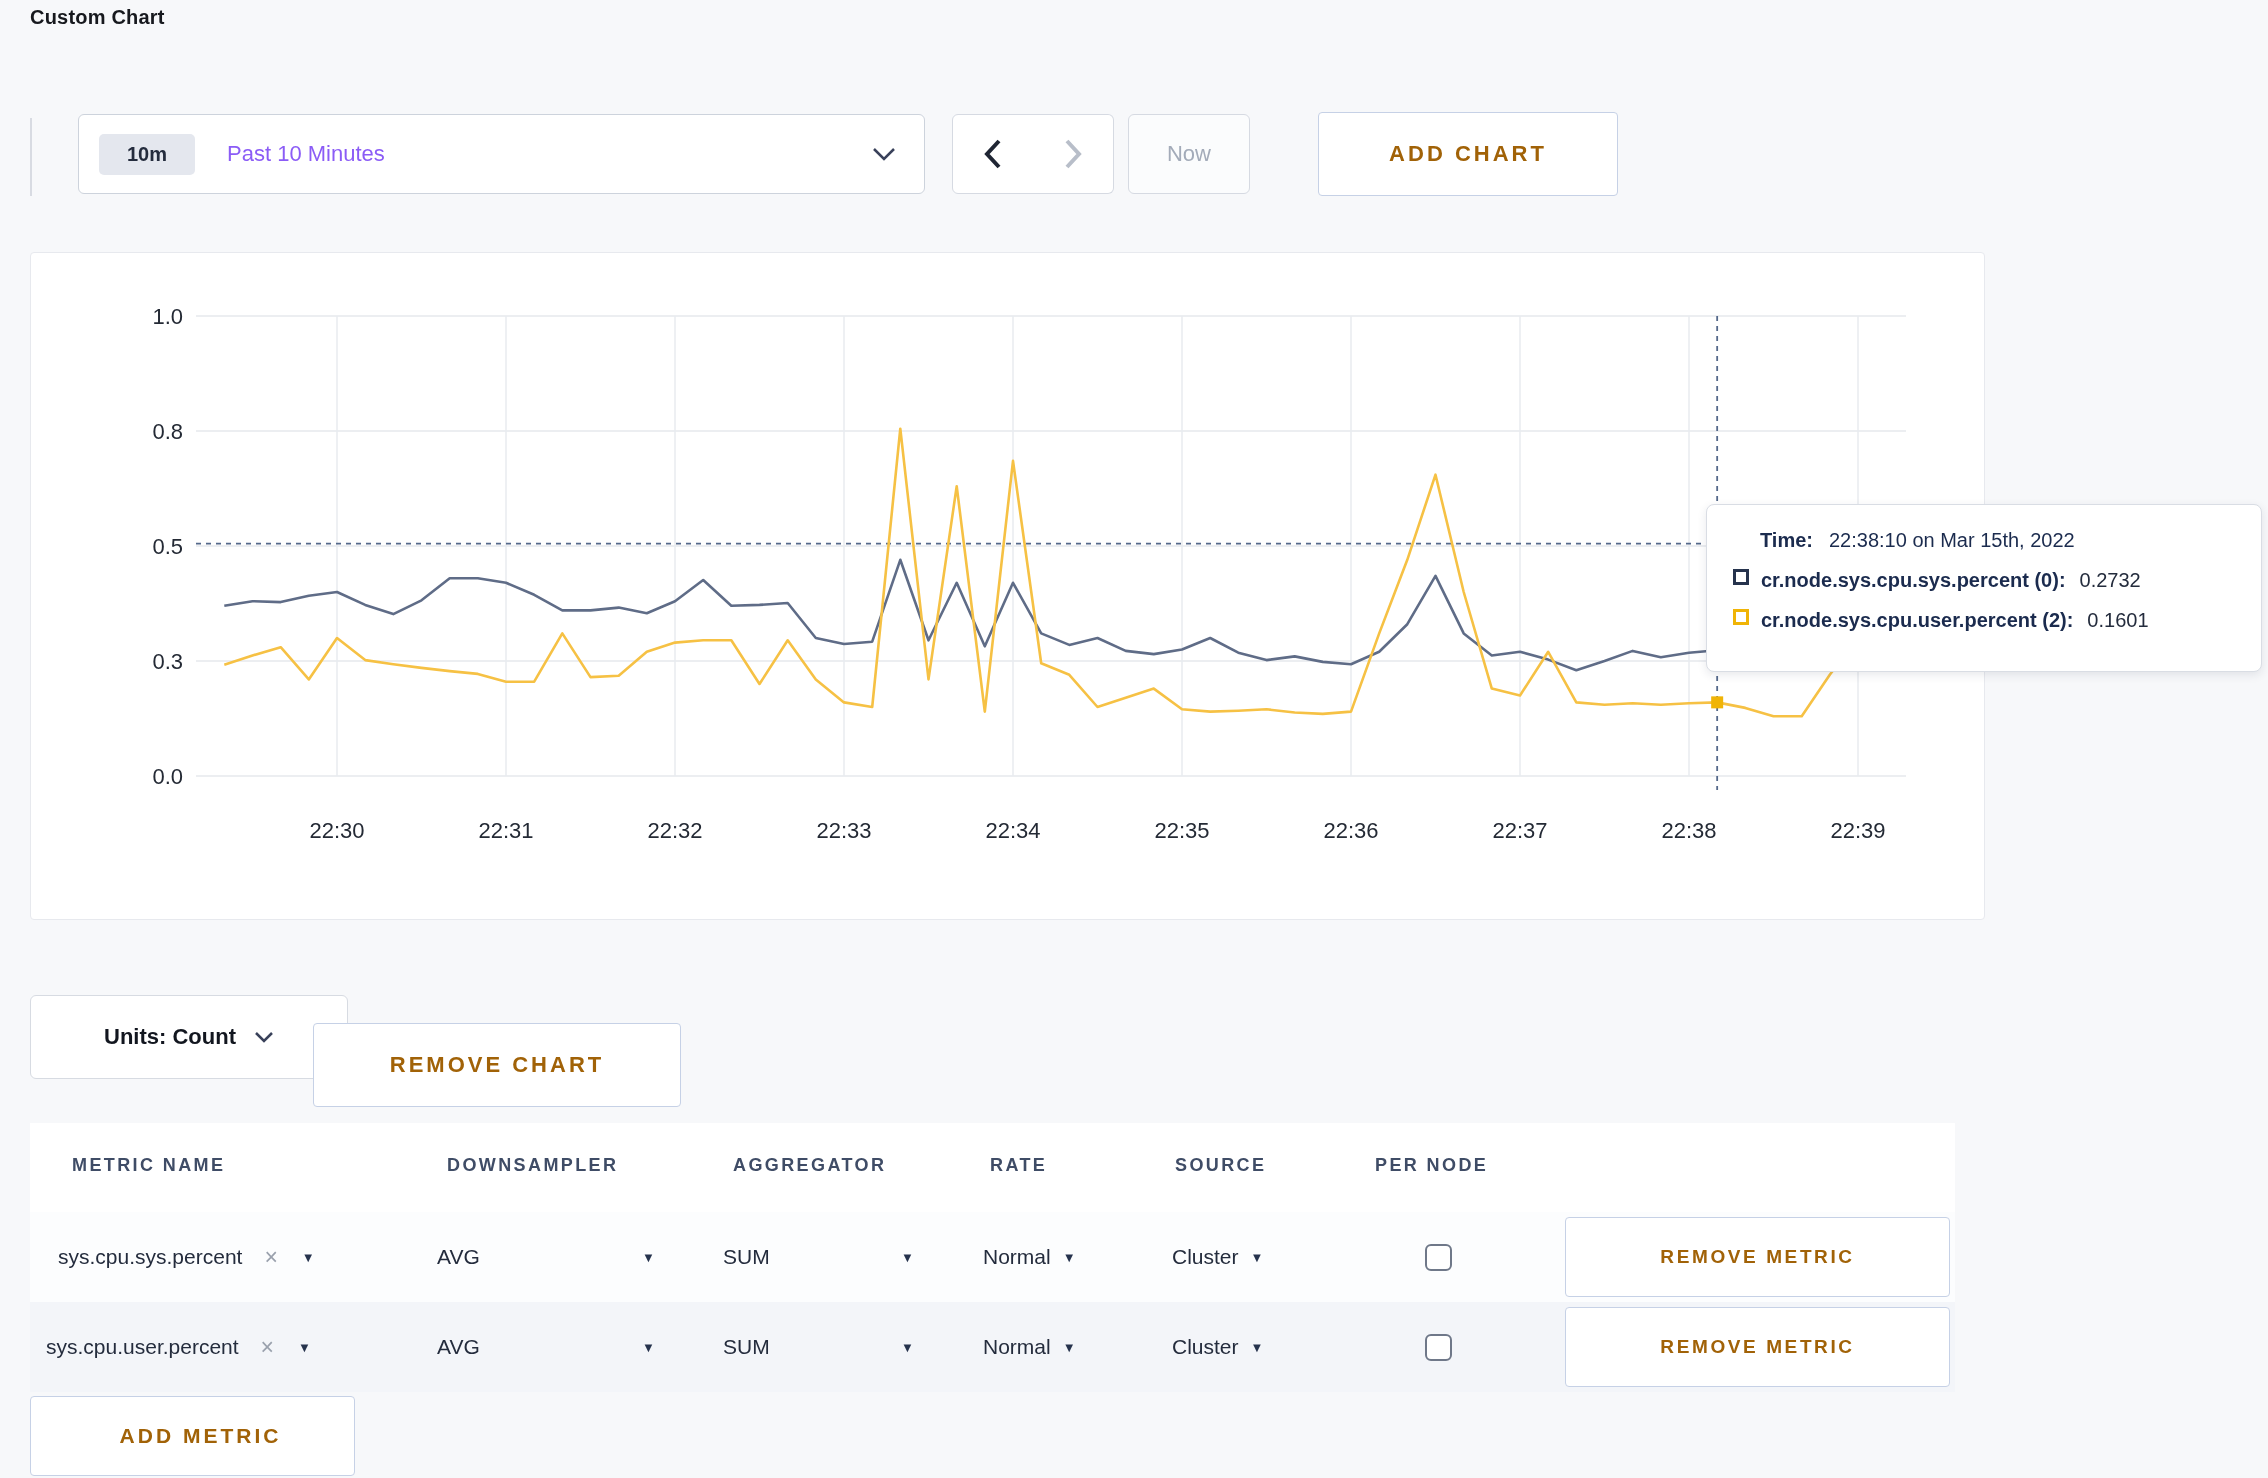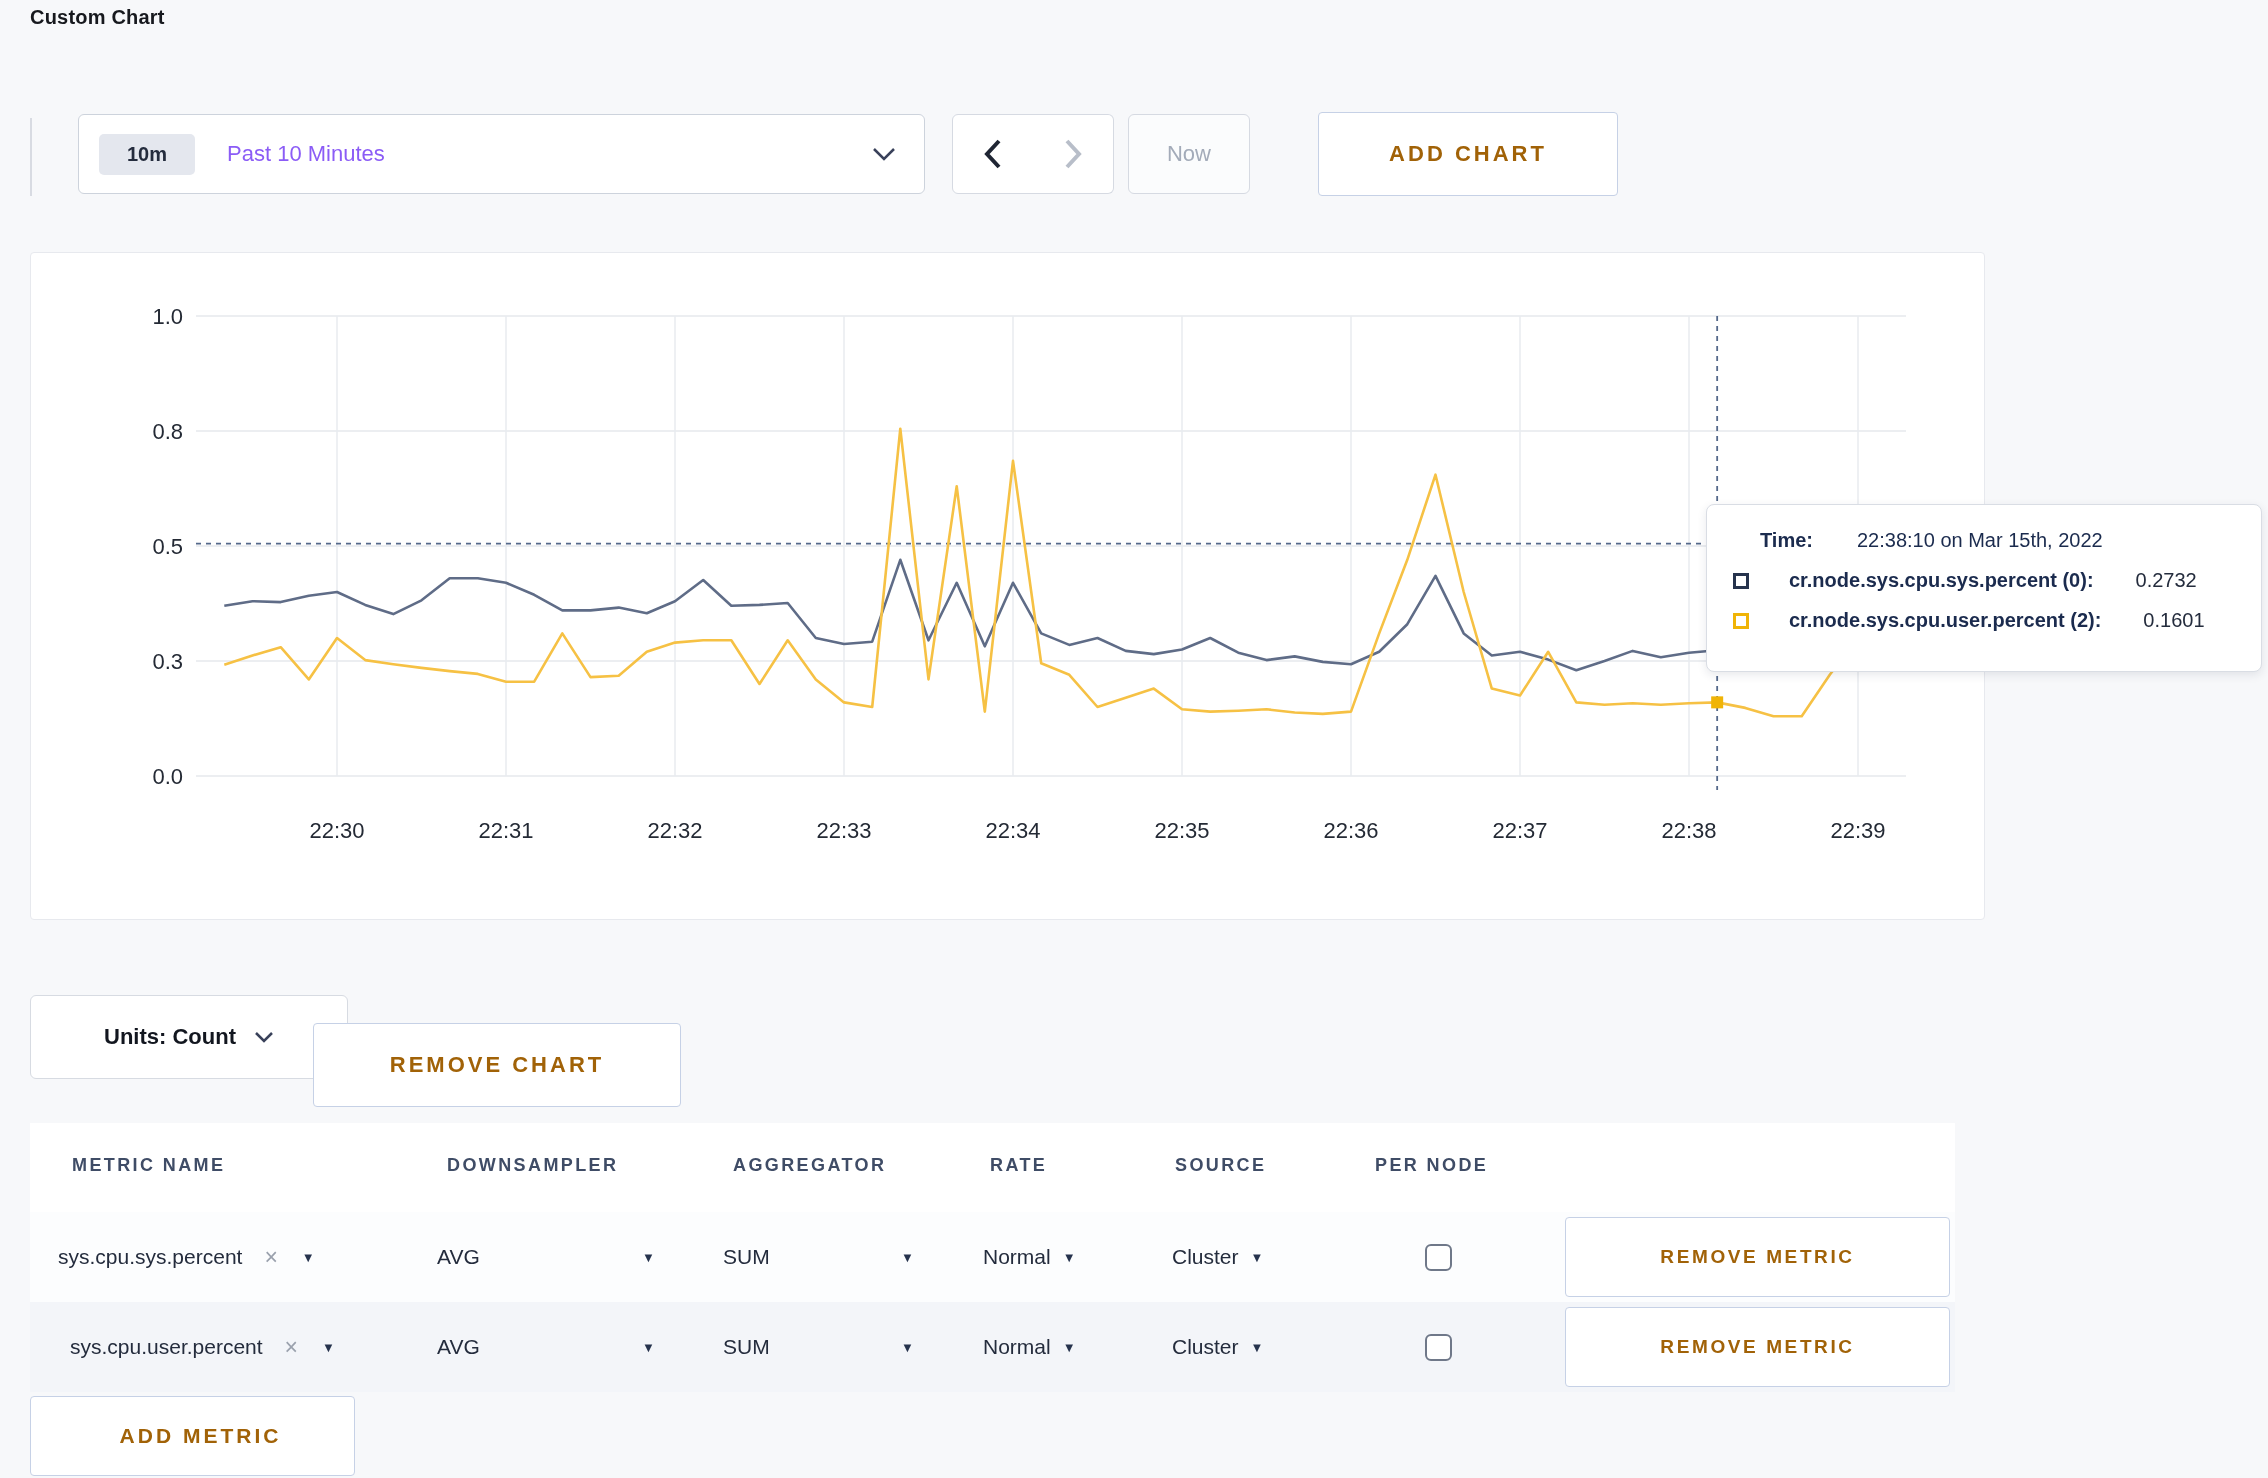--- a/index.html
+++ b/index.html
@@ -44,21 +44,21 @@
     left:30px;top:252px;width:1955px;height:668px;background:#fff;
     border:1px solid #e7e9ee;border-radius:4px;box-sizing:border-box;
   }
   #chart-svg{position:absolute;left:0;top:0;}
   
   #chart-tooltip{
     left:1706px;top:504px;width:556px;height:168px;background:#fff;border:1px solid #d9dde4;
     border-radius:8px;box-shadow:0 3px 10px rgba(30,40,70,.10);box-sizing:border-box;
     padding:24px 26px 0 26px;z-index:5;font-size:20px;color:#1b2b4e;
   }
-  .tt-row{display:flex;align-items:center;margin-bottom:17px;white-space:nowrap;gap:28px;}
+  .tt-row{display:flex;align-items:flex-start;margin-bottom:17px;white-space:nowrap;}
   .tt-time-label{font-weight:bold;margin-left:27px;margin-right:16px;}
   .tt-swatch{width:16px;height:16px;border:3px solid;box-sizing:border-box;margin-right:12px;flex:none;}
   .tt-name{font-weight:bold;margin-right:14px;}
   .tt-value{color:#242c3d;}
   
   #units-select{
     left:30px;top:995px;width:318px;height:84px;background:#fff;border:1.5px solid #d7dbe2;
     border-radius:6px;box-sizing:border-box;display:flex;align-items:center;justify-content:center;
     gap:18px;font-size:22px;font-weight:bold;color:#12161f;cursor:pointer;
   }
@@ -206,21 +206,21 @@
       <div class="cell" style="left: 1142px;">
         <div class="">Cluster</div>
         <div class="caret" style="margin-left: 12px;">▼</div>
       </div>
       <div class="cell" style="left: 1395px;">
         <div class="checkbox"></div>
       </div>
       <div class="remove-metric-button blue-btn">REMOVE METRIC</div>
     </div>
     <div class="metric-row abs row-1">
-      <div class="cell" style="left: 40px;">
+      <div class="cell" style="left: 16px;">
         <div class="">sys.cpu.user.percent</div>
         <div class="x-icon" style="margin-left: 22px;">×</div>
         <div class="caret" style="margin-left: 24px;">▼</div>
       </div>
       <div class="cell" style="left: 407px;">
         <div class="">AVG</div>
         <div class="caret" style="position: absolute; left: 205px;">▼</div>
       </div>
       <div class="cell" style="left: 693px;">
         <div class="">SUM</div>

